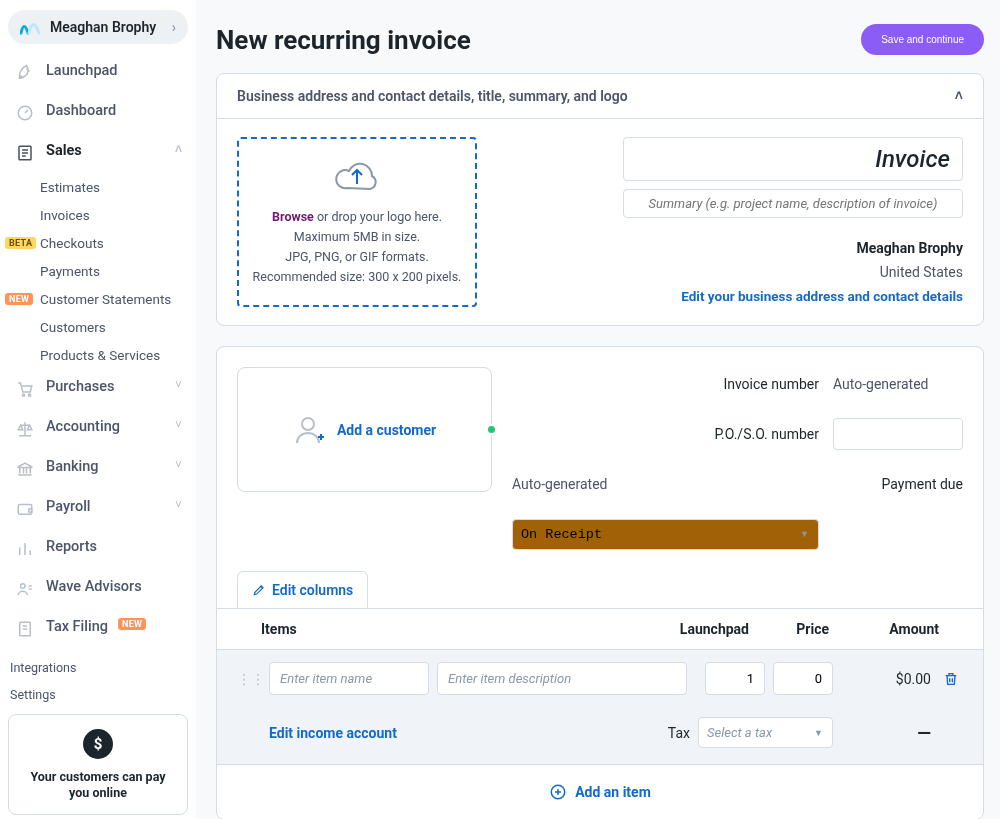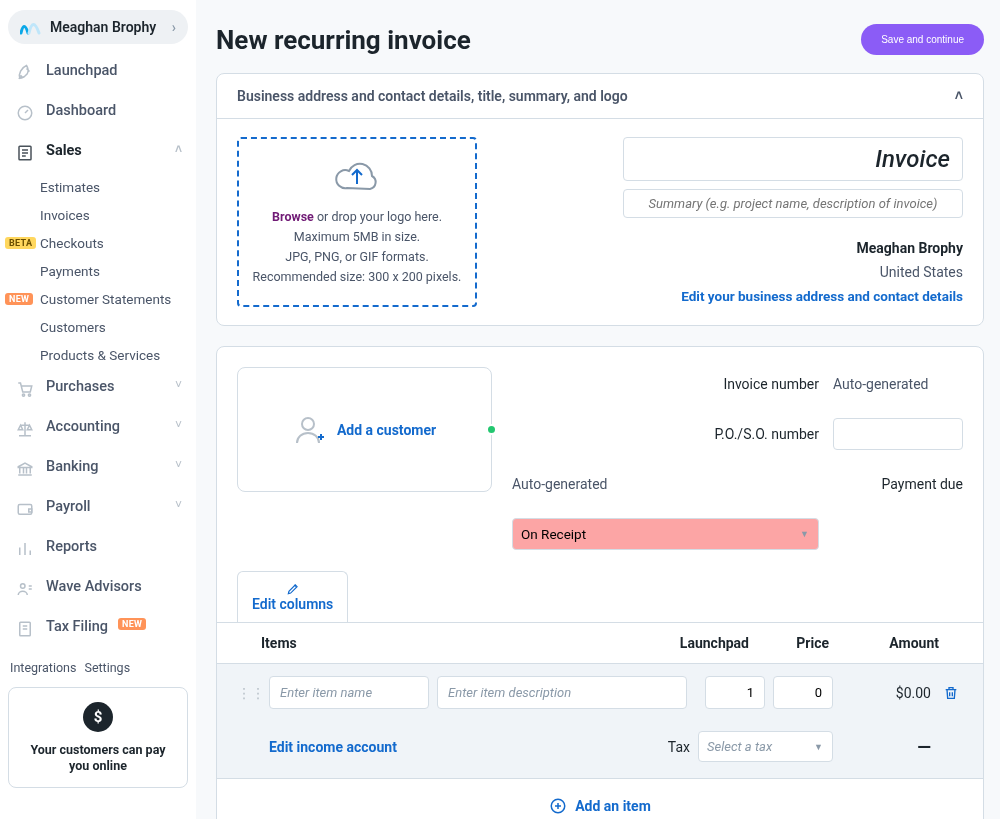--- a/index.html
+++ b/index.html
@@ -17,21 +17,21 @@
 .nav-item.active { color: #1c252c; font-weight: 700; }
 .nav-item.active .icon { color: #49525a; }
 .sub-nav { display: flex; flex-direction: column; margin-left: 30px; gap: 2px; }
 .sub-item { padding: 5px 2px; font-size: 13.5px; color: #4a5568; cursor: pointer; display: flex; align-items: center; gap: 6px; }
 .sub-item.current { color: #136acd; font-weight: 700; }
 .badge { font-size: 9px; font-weight: 700; padding: 1px 4px; border-radius: 3px; letter-spacing: 0.3px; }
 .badge.beta { background: #ffd75e; color: #6b4f00; }
 .badge.new { background: #ff9358; color: #fff; }
 .badge-wrap { position: relative; display: flex; align-items: center; gap: 6px; }
 .badge-lead { position: absolute; left: -33px; }
-.sidebar-foot { margin-top: 8px; display: flex; flex-direction: row; gap: 4px; }
+.sidebar-foot { margin-top: 8px; display: flex; flex-direction: column; gap: 4px; }
 .sidebar-foot .lk { font-size: 12.5px; color: #4a5568; padding: 4px 2px; cursor: pointer; }
 .promo { margin-top: 8px; border: 1px solid #d4dde5; border-radius: 8px; padding: 14px 10px 12px; text-align: center; }
 .promo .coin { width: 30px; height: 30px; background: #1c252c; border-radius: 50%; display: inline-flex; align-items: center; justify-content: center; color: #fff; font-weight: 700; font-size: 15px; }
 .promo .title { font-weight: 700; font-size: 12.5px; margin-top: 10px; line-height: 1.3; }
 
 
 .main { flex: 1; padding: 24px 16px 0 20px; overflow-y: auto; }
 .page-head { display: flex; align-items: center; justify-content: space-between; margin-bottom: 18px; }
 .page-title { font-size: 26px; font-weight: 700; color: #1c252c; }
 .btn-primary { background: #8b5cf6; color: #fff; border: none; border-radius: 999px; padding: 10px 20px; font-weight: 400; font-size: 10px; cursor: pointer; }
@@ -55,25 +55,25 @@
 .cust-meta { display: flex; gap: 20px; padding: 20px; align-items: flex-start; }
 .cust-card { border: 1px solid #d4dde5; border-radius: 8px; width: 255px; height: 125px; display: flex; align-items: center; justify-content: center; gap: 10px; cursor: pointer; position: relative; }
 .cust-card .txt { color: #136acd; font-weight: 700; }
 .cust-card .dot { position: absolute; right: -6px; width: 11px; height: 11px; background: #23c770; border-radius: 50%; border: 2px solid #fff; }
 .meta-grid { flex: 1; display: grid; grid-template-columns: 1fr 130px; gap: 16px 14px; align-items: center; }
 .meta-label { text-align: right; color: #1c252c; font-size: 14px; }
 .meta-val { color: #4a5568; font-size: 14px; height: 34px; display: flex; align-items: center; }
 .meta-val input, .meta-val select { width: 100%; border: 1px solid #d4dde5; border-radius: 4px; padding: 7px 8px; font-size: 13.5px; font-family: inherit; }
 .select-wrap { position: relative; display: block; width: 100%; }
 .select-wrap:after { content: "▼"; position: absolute; right: 10px; top: 50%; transform: translateY(-50%); font-size: 9px; color: #8a99a8; pointer-events: none; }
-.select-wrap select { appearance: none; -webkit-appearance: none; background: #fca5a5; }
+.select-wrap select { appearance: none; -webkit-appearance: none; background: #a16207; font-family: Liberation Mono, monospace; }
 
 
 .tabbar { padding: 0 20px; }
-.tabbar .tab { display: inline-flex; align-items: center; border: 1px solid #d4dde5; border-bottom: none; border-radius: 6px 6px 0 0; padding: 10px 14px; color: #136acd; font-weight: 600; cursor: pointer; font-size: 14px; flex-direction: column; }
+.tabbar .tab { display: inline-flex; align-items: center; gap: 6px; border: 1px solid #d4dde5; border-bottom: none; border-radius: 6px 6px 0 0; padding: 10px 14px; color: #136acd; font-weight: 600; cursor: pointer; font-size: 14px; }
 .items-head { display: grid; grid-template-columns: 24px 1fr 80px 80px 110px 24px; padding: 12px 20px; font-weight: 700; border-top: 1px solid #d4dde5; border-bottom: 1px solid #d4dde5; font-size: 14px; }
 .items-head .r { text-align: right; }
 .item-sec { background: #f0f4f8; }
 .item-row { display: grid; grid-template-columns: 24px 160px 250px 1fr 60px 60px 90px 24px; gap: 8px; padding: 12px 20px; align-items: center; }
 .drag { color: #b7c0c9; cursor: grab; font-size: 14px; }
 .item-row input { border: 1px solid #d4dde5; border-radius: 4px; padding: 8px 10px; font-size: 13px; width: 100%; background: #fff; font-family: inherit; }
 .item-row input::placeholder { color: #8a99a8; font-style: italic; }
 .item-row input.num { text-align: right; }
 .amt { text-align: right; color: #1c252c; }
 .del { cursor: pointer; color: #136acd; display: flex; justify-content: center; }

